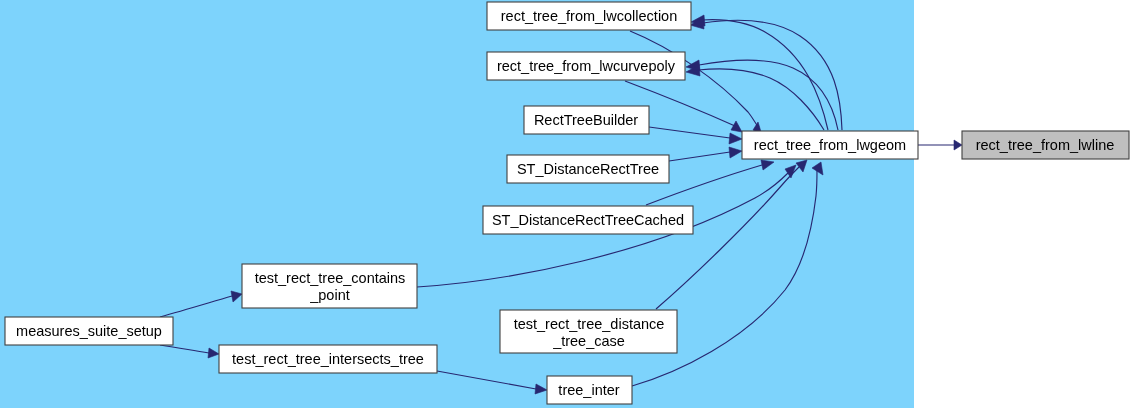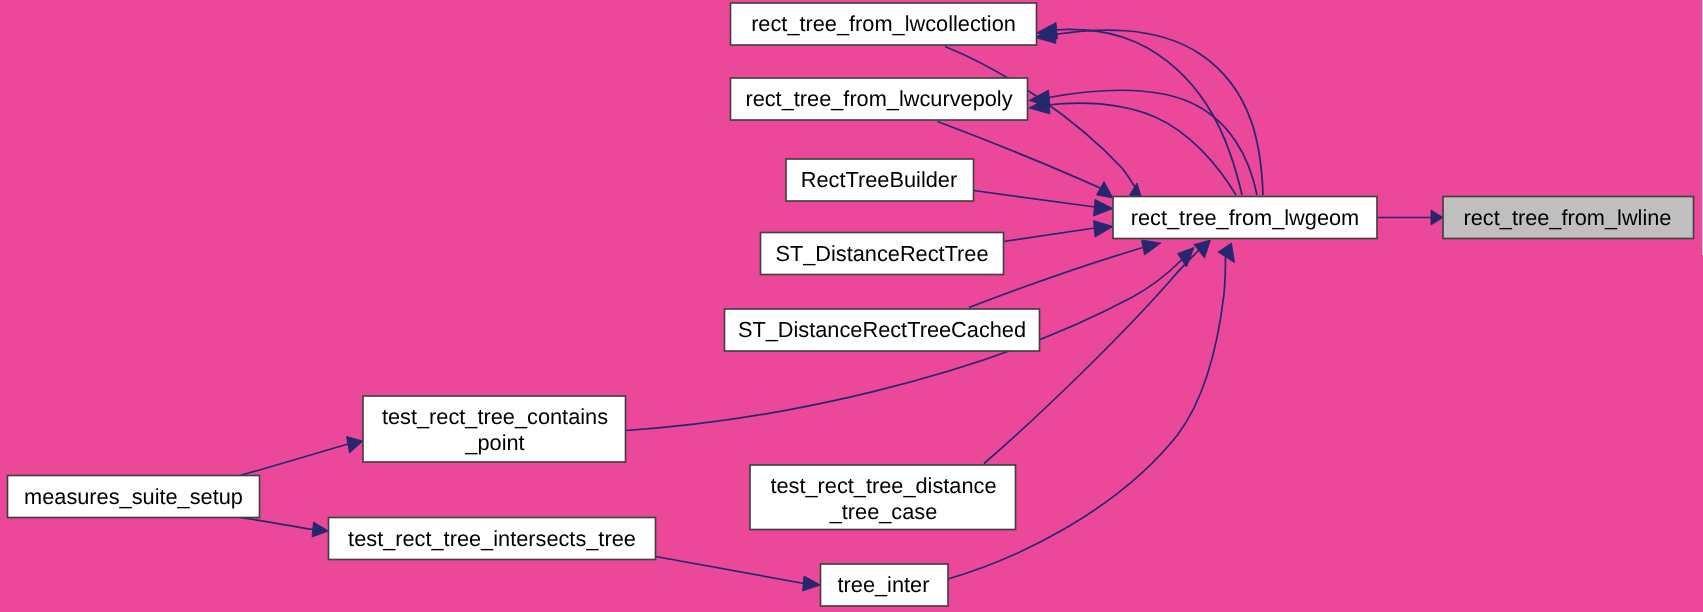--- a/index.html
+++ b/index.html
@@ -8,23 +8,23 @@
     background: #ffffff;
   }
   body {
     width: 1135px;
     height: 408px;
     font-family: "Liberation Sans", sans-serif;
     overflow: hidden;
   }
   #callgraph {
     position: relative;
-    width: 1135px;
+    width: 914px;
     height: 408px;
-    background: #ec4899;
+    background: #7dd3fc;
     text-decoration: underline;
   }
   svg.graph-canvas {
     position: absolute;
     left: 0;
     top: 0;
     width: 1135px;
     height: 408px;
     display: block;
   }

